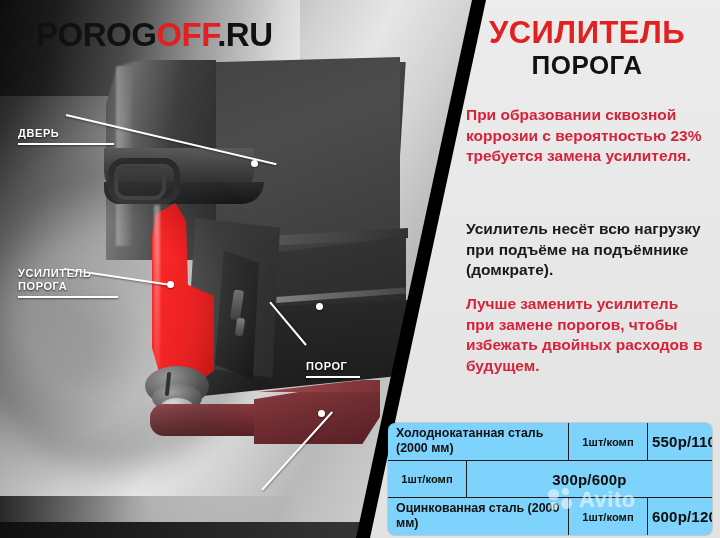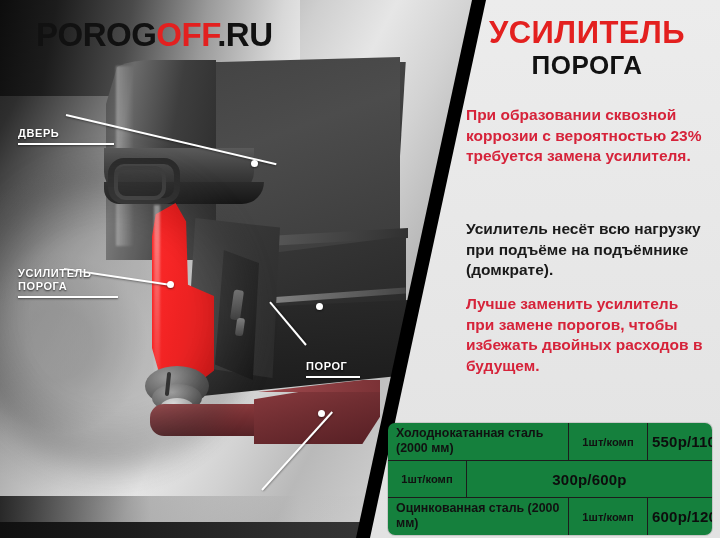--- a/index.html
+++ b/index.html
@@ -220,21 +220,21 @@
   }
   .p-red{color:#d6233a;}
   .p-black{color:#1a1a1a;}
   #para1{top:105px;}
   #para2{top:219px;}
   #para3{top:294px;}
 
   
   .table{
     position:absolute;left:388px;top:423px;width:324px;
-    background:#15803d;border-radius:7px;z-index:9;
+    background:#7dd3fc;border-radius:7px;z-index:9;
     box-shadow:0 0 0 1px rgba(0,0,0,.12);overflow:hidden;
   }
   .trow{display:flex;align-items:stretch;border-bottom:1.5px solid #1c1c1c;min-height:36px;}
   .trow:last-child{border-bottom:none;}
   .c-name{
     flex:0 0 166px;padding:3px 6px 4px 8px;font-size:12.4px;font-weight:bold;
     color:#111;line-height:15px;border-right:1.5px solid #1c1c1c;
     display:flex;align-items:center;
   }
   .c-qty{
@@ -357,14 +357,23 @@
         <div class="c-price">300р/600р</div>
       </div>
       <div class="trow">
         <div class="c-name">Оцинкованная сталь (2000 мм)</div>
         <div class="c-qty">1шт/комп</div>
         <div class="c-price">600р/1200р</div>
       </div>
     </div>
   </div>
 
+  <div class="avito">
+    <span class="dots">
+      <i class="d1"></i>
+        <i class="d2"></i>
+        <i class="d3"></i>
+        <i class="d4"></i>
+    </span>
+    <span class="wm">Avito</span>
+  </div>
 
 </div>
 
 </body></html>

